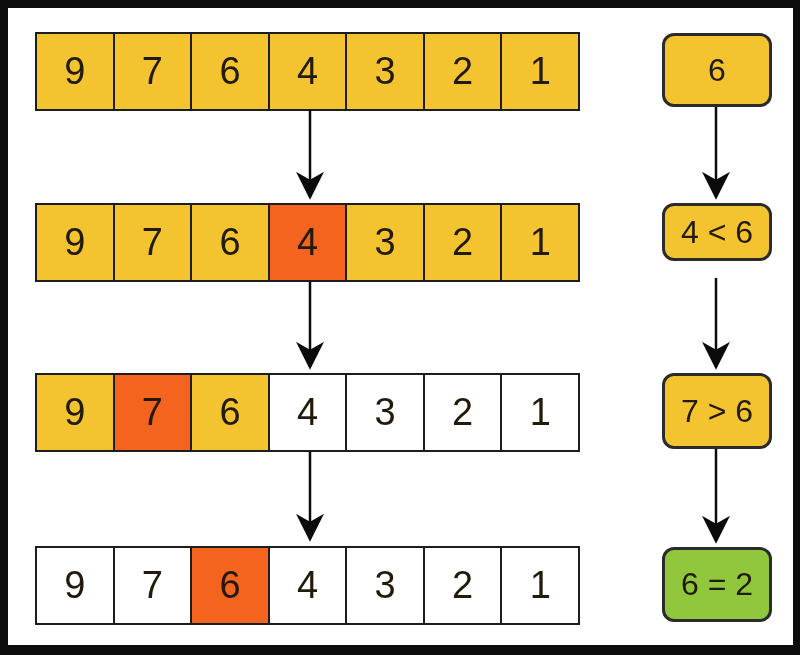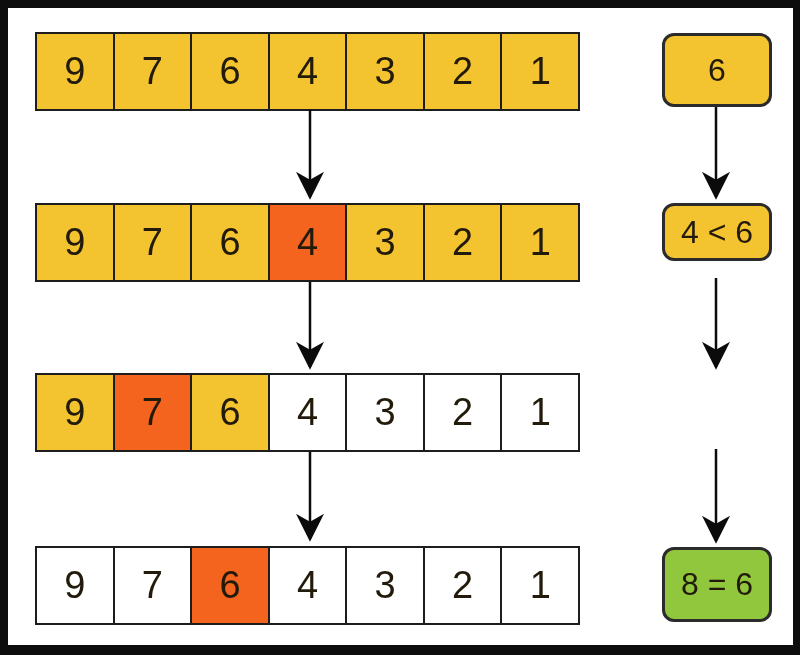--- a/index.html
+++ b/index.html
@@ -118,21 +118,22 @@
       <div class="cell state-open">7</div>
       <div class="cell state-active">6</div>
       <div class="cell state-open">4</div>
       <div class="cell state-open">3</div>
       <div class="cell state-open">2</div>
       <div class="cell state-open">1</div>
     </div>
 
     <div class="note note1 state-default">6</div>
     <div class="note note2 state-default">4 &lt; 6</div>
-    <div class="note note4 state-match">8 = 6</div>
+    <div class="note note3 state-default">7 &gt; 6</div>
+    <div class="note note4 state-match">6 = 2</div>
 
     <svg class="connectors" width="785" height="637" viewBox="0 0 785 637" xmlns="http://www.w3.org/2000/svg">
       <defs>
         <marker id="ah" viewBox="0 0 10 10" markerWidth="28" markerHeight="28" refX="9" refY="5" orient="auto" markerUnits="userSpaceOnUse">
           <path d="M 0 0 L 10 5 L 0 10 L 2.8 5 Z" fill="#0b0b0b"></path>
         </marker>
       </defs>
       <line x1="302" y1="102" x2="302" y2="189" stroke="#0b0b0b" stroke-width="2.5" marker-end="url(#ah)"></line>
       <line x1="302" y1="274" x2="302" y2="359" stroke="#0b0b0b" stroke-width="2.5" marker-end="url(#ah)"></line>
       <line x1="302" y1="444" x2="302" y2="531" stroke="#0b0b0b" stroke-width="2.5" marker-end="url(#ah)"></line>

